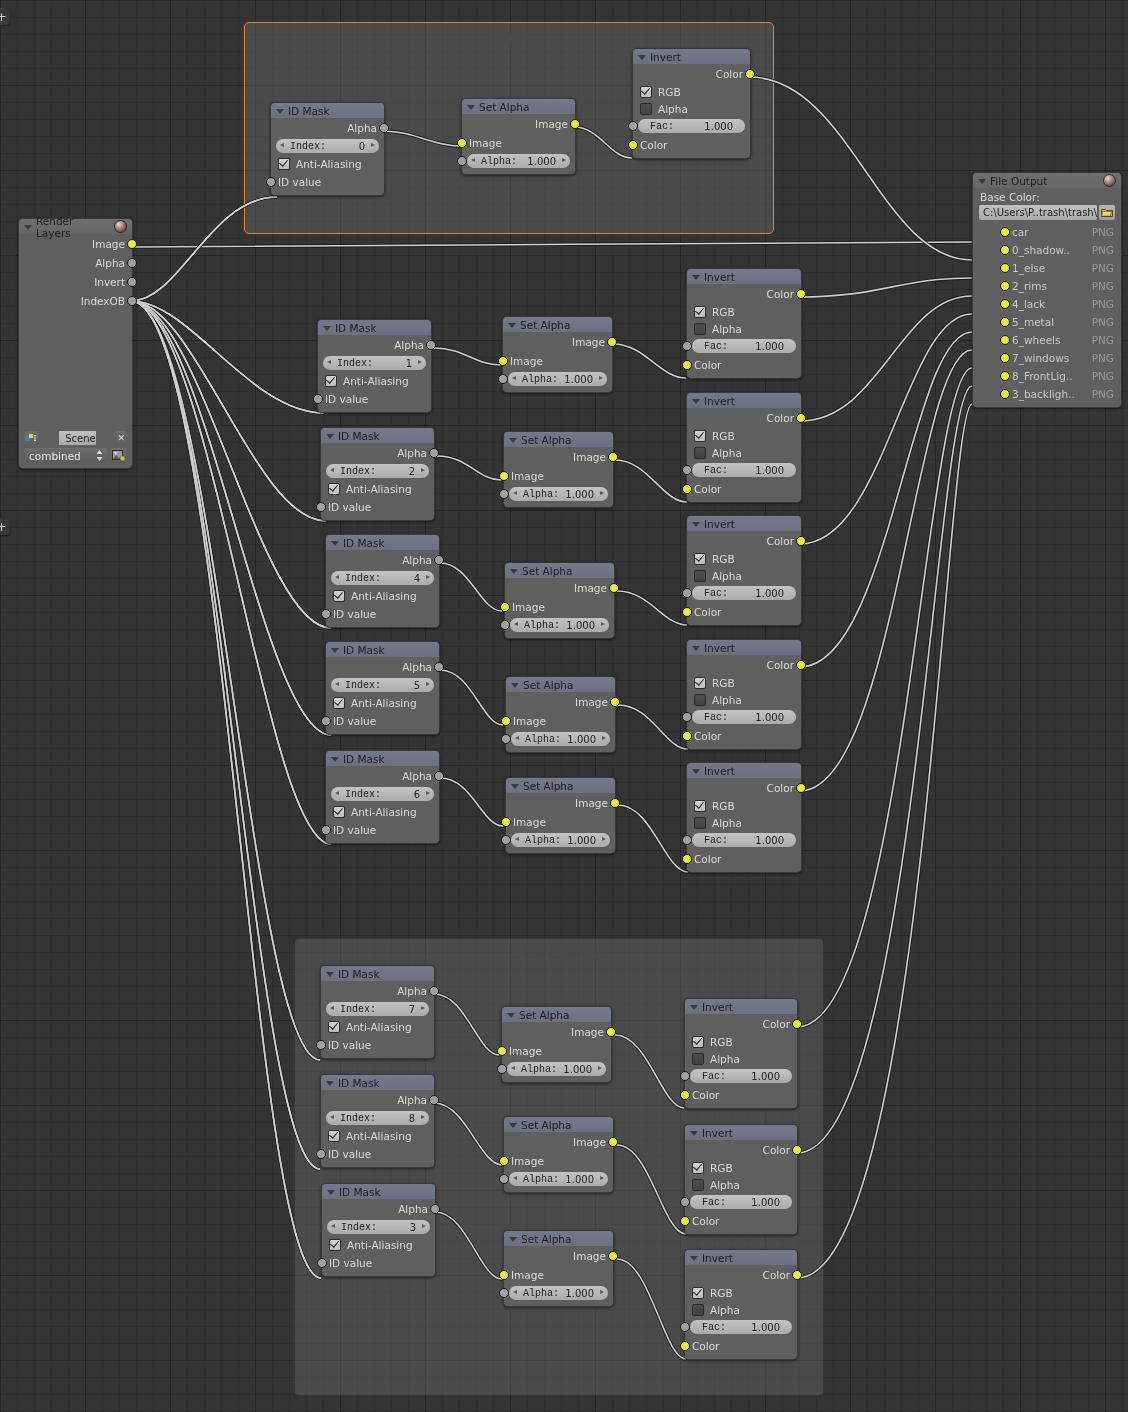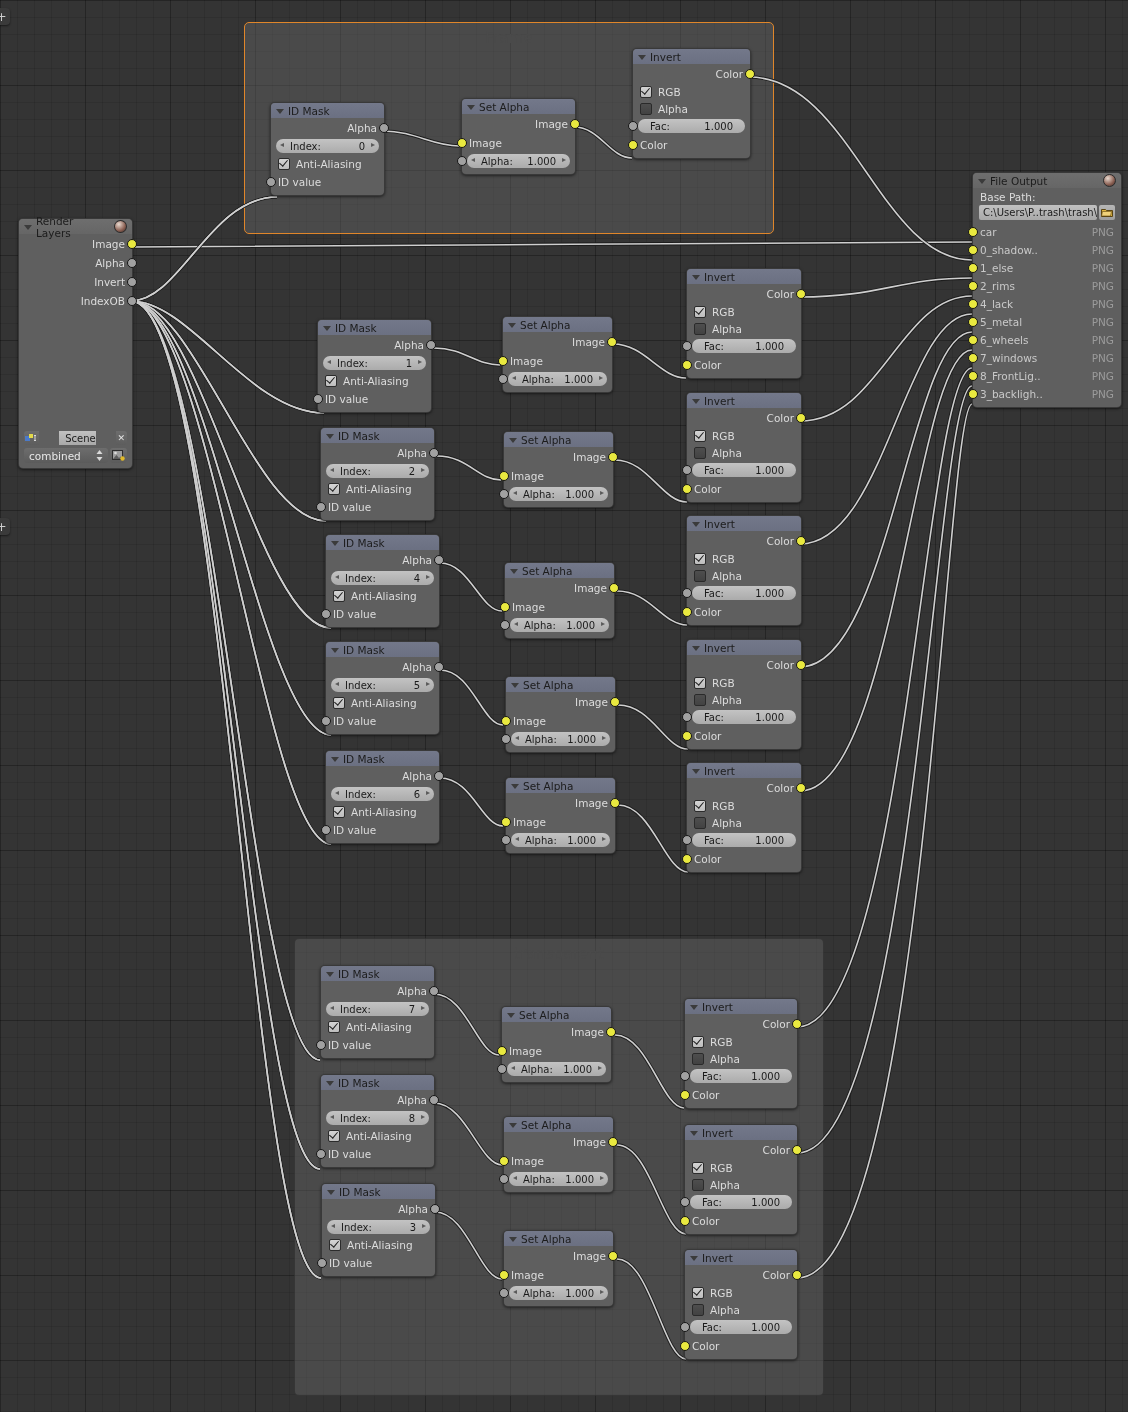--- a/index.html
+++ b/index.html
@@ -60,21 +60,21 @@
   .sock.yellow{background:#e9e93f;}
   .sock.grey{background:#a1a1a1;}
 
   
   .numfield{
     height:14px;margin:1.5px 5px;border-radius:7px;
     background:linear-gradient(to bottom,#c3c3c3,#ababab);
     color:#1b1b1b;font-size:10px;display:flex;align-items:center;
     padding:0 6px;position:relative;flex:1;
   }
-  .numfield .nm{flex:1;}
+  .numfield .nm{flex:1;font-family:Liberation Mono, monospace;}
   .numfield .vl{font-weight:normal;}
   .numfield .ar{position:absolute;font-size:8px;color:#5a5a5a;top:1px;}
   .numfield .ar.l{left:4px;}
   .numfield .ar.r{right:4px;}
   .wrow{display:flex;align-items:center;height:18px;}
 
   .chk{width:10px;height:10px;border-radius:2px;
        background:linear-gradient(to bottom,#d4d4d4,#bdbdbd);
        border:1px solid #2c2c2c;margin-right:6px;position:relative;flex:none;}
   .chk.on::after{
@@ -85,21 +85,21 @@
   .chkrow{height:17px;display:flex;align-items:center;padding:0 7px;position:relative;}
   .pathwrap{display:flex;align-items:center;margin:2px 6px 3px 6px;gap:2px;}
   .pathwrap .pf{flex:1;height:15px;border-radius:2px;display:flex;align-items:center;
     background:linear-gradient(to bottom,#c1c1c1,#a9a9a9);color:#1c1c1c;font-size:10px;padding:0 4px;
     overflow:hidden;white-space:nowrap;}
   .folder{width:16px;height:15px;border-radius:2px;
     background:linear-gradient(to bottom,#b6b6b6,#9d9d9d);
     display:flex;align-items:center;justify-content:center;}
   .folder svg{display:block;}
 
-  .outrow{height:18px;display:flex;align-items:center;position:relative;padding:0 7px;}
+  .outrow{height:18px;display:flex;align-items:center;position:relative;padding:0 7px;margin-left:32px;}
   .outrow .oname{flex:1;color:#c9c9c9;font-size:10.5px;}
   .outrow .ofmt{color:#9b9b9b;font-size:10.5px;}
 
   .basepath-lbl{padding:3px 7px 0 7px;font-size:10.5px;color:#dcdcdc;}
 
   
   .rl-ctrl{display:flex;align-items:center;margin:3px 5px;gap:20px;}
   .rl-ctrl .idblock{width:20px;height:14px;border-radius:3px 0 0 3px;
      background:linear-gradient(to bottom,#6d6d6d,#5d5d5d);display:flex;align-items:center;
      justify-content:center;}
@@ -297,21 +297,21 @@
     </div>
   </div>
 
   <div class="node out" style="left:972px;top:172px;width:148px;">
     <div class="hdr">
       <span class="tri"></span>
       <span>File Output</span>
       <span class="nodeball"></span>
     </div>
     <div class="body">
-      <div class="basepath-lbl">Base Path:</div>
+      <div class="basepath-lbl">Base Color:</div>
       <div class="pathwrap">
         <span class="pf">C:\Users\P..trash\trash\</span>
         <span class="folder">
           <svg width="12" height="10" viewBox="0 0 12 10">
               <path d="M0.5 1.5 h4 l1 1 h6 v6 h-11 z" fill="#e0b53f" stroke="#5a4512"></path>
               <path d="M1.5 3.5 h9 l-1 4.5 h-9 z" fill="#f0d27a" stroke="#5a4512" stroke-width=".6"></path>
             </svg>
         </span>
       </div>
 

